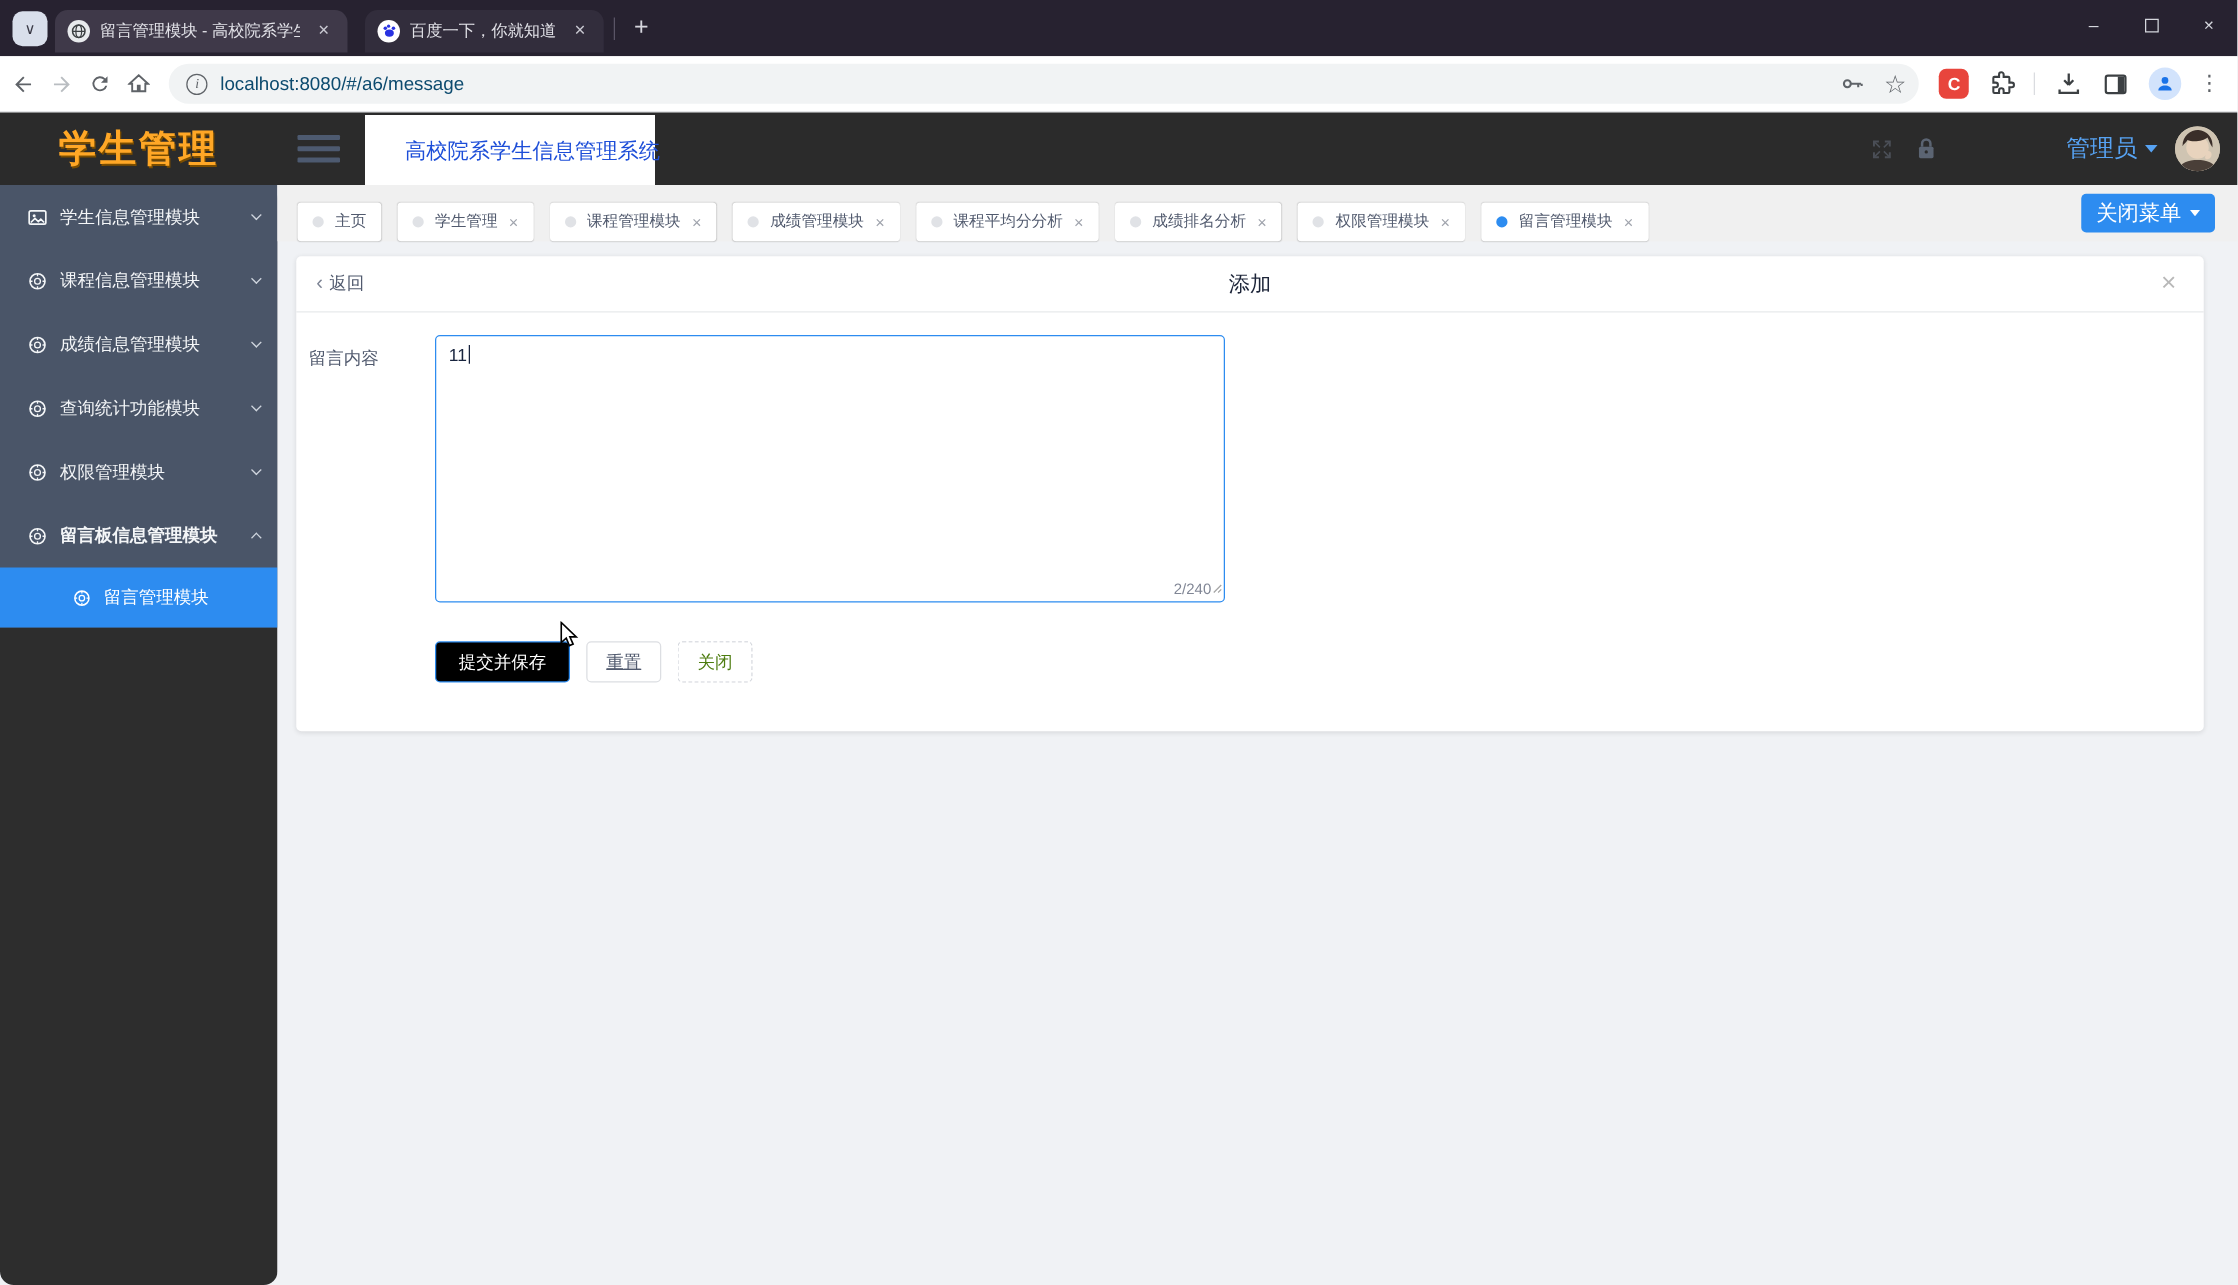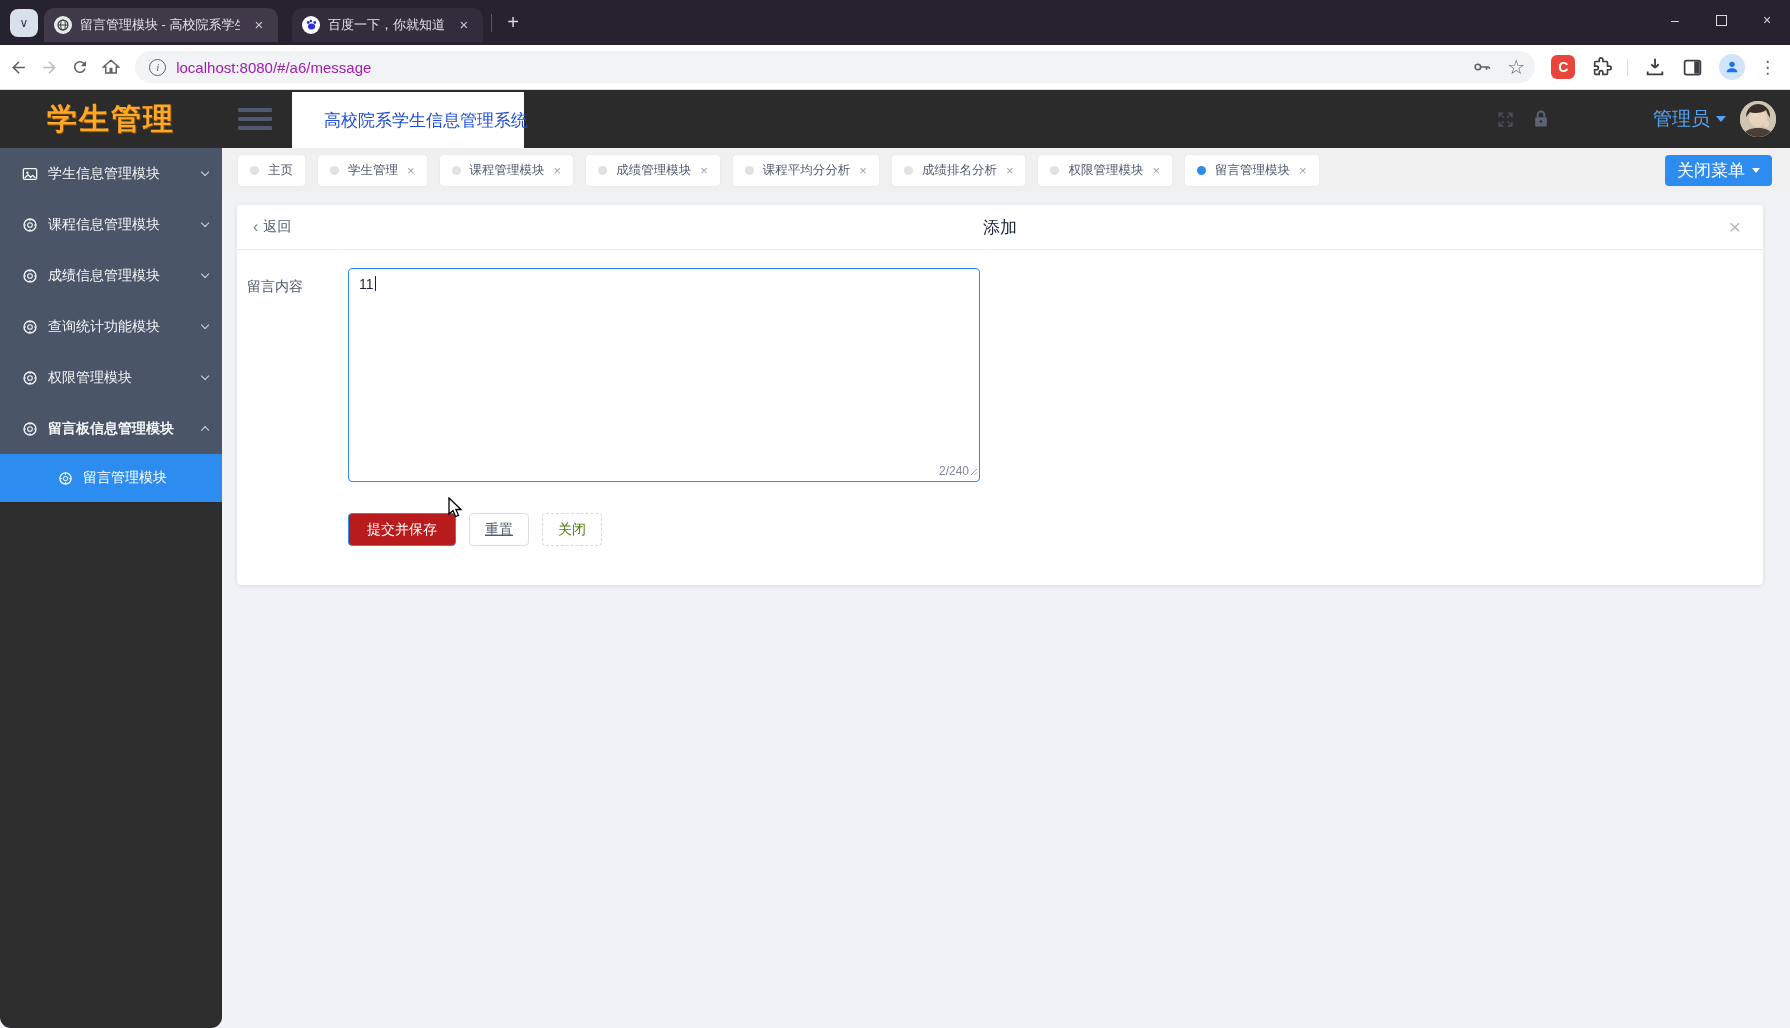--- a/index.html
+++ b/index.html
@@ -33,21 +33,21 @@
   .toolbar { position:absolute; left:0; top:45px; width:1790px; height:45px; background:#ffffff;
     display:flex; align-items:center; border-bottom:1px solid #dadce0; }
   .navico { width:30px; height:30px; display:flex; align-items:center; justify-content:center;
     border-radius:50%; margin-left:6px; color:#5f6368; font-size:19px; }
   .navico.disabled { color:#b9bdc1; }
   .urlpill { height:32px; background:#f1f3f4; border-radius:16px; margin-left:12px;
     display:flex; align-items:center; flex:0 0 1400px; padding:0 10px; }
   .info-circle { width:17px; height:17px; border:1.5px solid #5f6368; border-radius:50%;
     color:#5f6368; font-size:11px; font-style:italic; display:flex; align-items:center;
     justify-content:center; margin:0 10px 0 4px; font-family:"Liberation Serif",serif; }
-  .urltext { color:#a21caf; font-size:15px; flex:1; }
+  .urltext { color:#0c4a6e; font-size:15px; flex:1; }
   .pill-ico { margin-left:14px; display:flex; align-items:center; }
   .bar-ico { margin-left:16px; display:flex; align-items:center; }
   .ext-c { width:24px; height:24px; border-radius:6px; background:#e8453c; color:#fff;
     font-weight:bold; font-size:14px; display:flex; align-items:center; justify-content:center; }
   .tb-divider { width:1px; height:18px; background:#dadce0; margin-left:14px; }
   .profile-circ { width:26px; height:26px; border-radius:50%; background:#d2e3fc;
     display:flex; align-items:center; justify-content:center; }
   .dots { color:#5f6368; font-size:17px; letter-spacing:0; margin:0 14px 0 14px; }
 
   
@@ -78,21 +78,21 @@
   .chev { border:solid #cfd5de; border-width:0 1.5px 1.5px 0; padding:2.6px; display:inline-block; }
   .chev.down { transform:rotate(45deg); margin-top:-3px; }
   .chev.up { transform:rotate(-135deg); margin-top:3px; }
   .subactive { height:48px; background:#2d8cf0; display:flex; align-items:center;
     padding-left:58px; color:#fff; font-size:14px; cursor:pointer; }
   .subactive .mlabel { margin-left:10px; }
 
   
   .main { position:absolute; left:222px; top:148px; width:1568px; height:880px; background:#f0f2f5; }
   .tagsrow { position:absolute; left:0; top:0; width:1568px; height:45px; background:#f0f0f0;
-    display:flex; align-items:center; padding-left:16px; }
+    display:flex; align-items:flex-end; padding-left:16px; }
   .tagchip { height:31px; background:#fff; border-radius:3px; display:flex; align-items:center;
     padding:0 12px; margin-right:13px; font-size:12.5px; color:#515a6e; cursor:pointer;
     box-shadow:0 0 1px rgba(0,0,0,.18); white-space:nowrap; }
   .tagdot { width:9px; height:9px; border-radius:50%; background:#e0e2e6; margin-right:9px; }
   .tagchip.active .tagdot { background:#2d8cf0; }
   .tagx { color:#a0a4ad; font-size:13px; margin-left:9px; }
   .closemenu { position:absolute; right:18px; top:7px; height:31px; background:#2d8cf0;
     border:none; border-radius:4px; color:#fff; font-size:17px; padding:0 12px; display:flex;
     align-items:center; gap:7px; cursor:pointer; }
   .closemenu .caret { width:0; height:0; border-left:4.5px solid transparent;
@@ -113,21 +113,21 @@
   .ta-wrap { position:absolute; left:111px; top:18px; width:632px; height:214px;
     border:1px solid #2d8cf0; border-radius:4px; background:#fff; }
   .ta-text { position:absolute; left:10px; top:7px; font-size:14px; color:#17233d; }
   .ta-caret { display:inline-block; width:1px; height:15px; background:#17233d;
     vertical-align:-2px; margin-left:1px; }
   .ta-count { position:absolute; right:10px; bottom:3px; color:#808695; font-size:12px; }
   .ta-resize { position:absolute; right:1px; bottom:1px; }
   .btnrow { position:absolute; left:111px; top:263px; display:flex; gap:13px; }
   .btn { height:33px; border-radius:4px; font-size:14px; cursor:pointer;
     display:flex; align-items:center; justify-content:center; }
-  .btn-primary { background:#b91c1c; color:#fff; border:1px solid #2d8cf0; padding:0 18px; }
+  .btn-primary { background:#000000; color:#fff; border:1px solid #2d8cf0; padding:0 18px; }
   .btn-plain { background:#fff; color:#515a6e; border:1px solid #dcdee2; padding:0 15px;text-decoration:underline; }
   .btn-dashed { background:#fff; color:#4d7c0f; border:1px dashed #d4d7dd; padding:0 15px; }
 
   .cursor { position:absolute; left:447px; top:497px; z-index:50; }
 </style>
 </head>
 <body>
 
 <div class="tabstrip">
   <div class="tab-chevron">∨</div>

